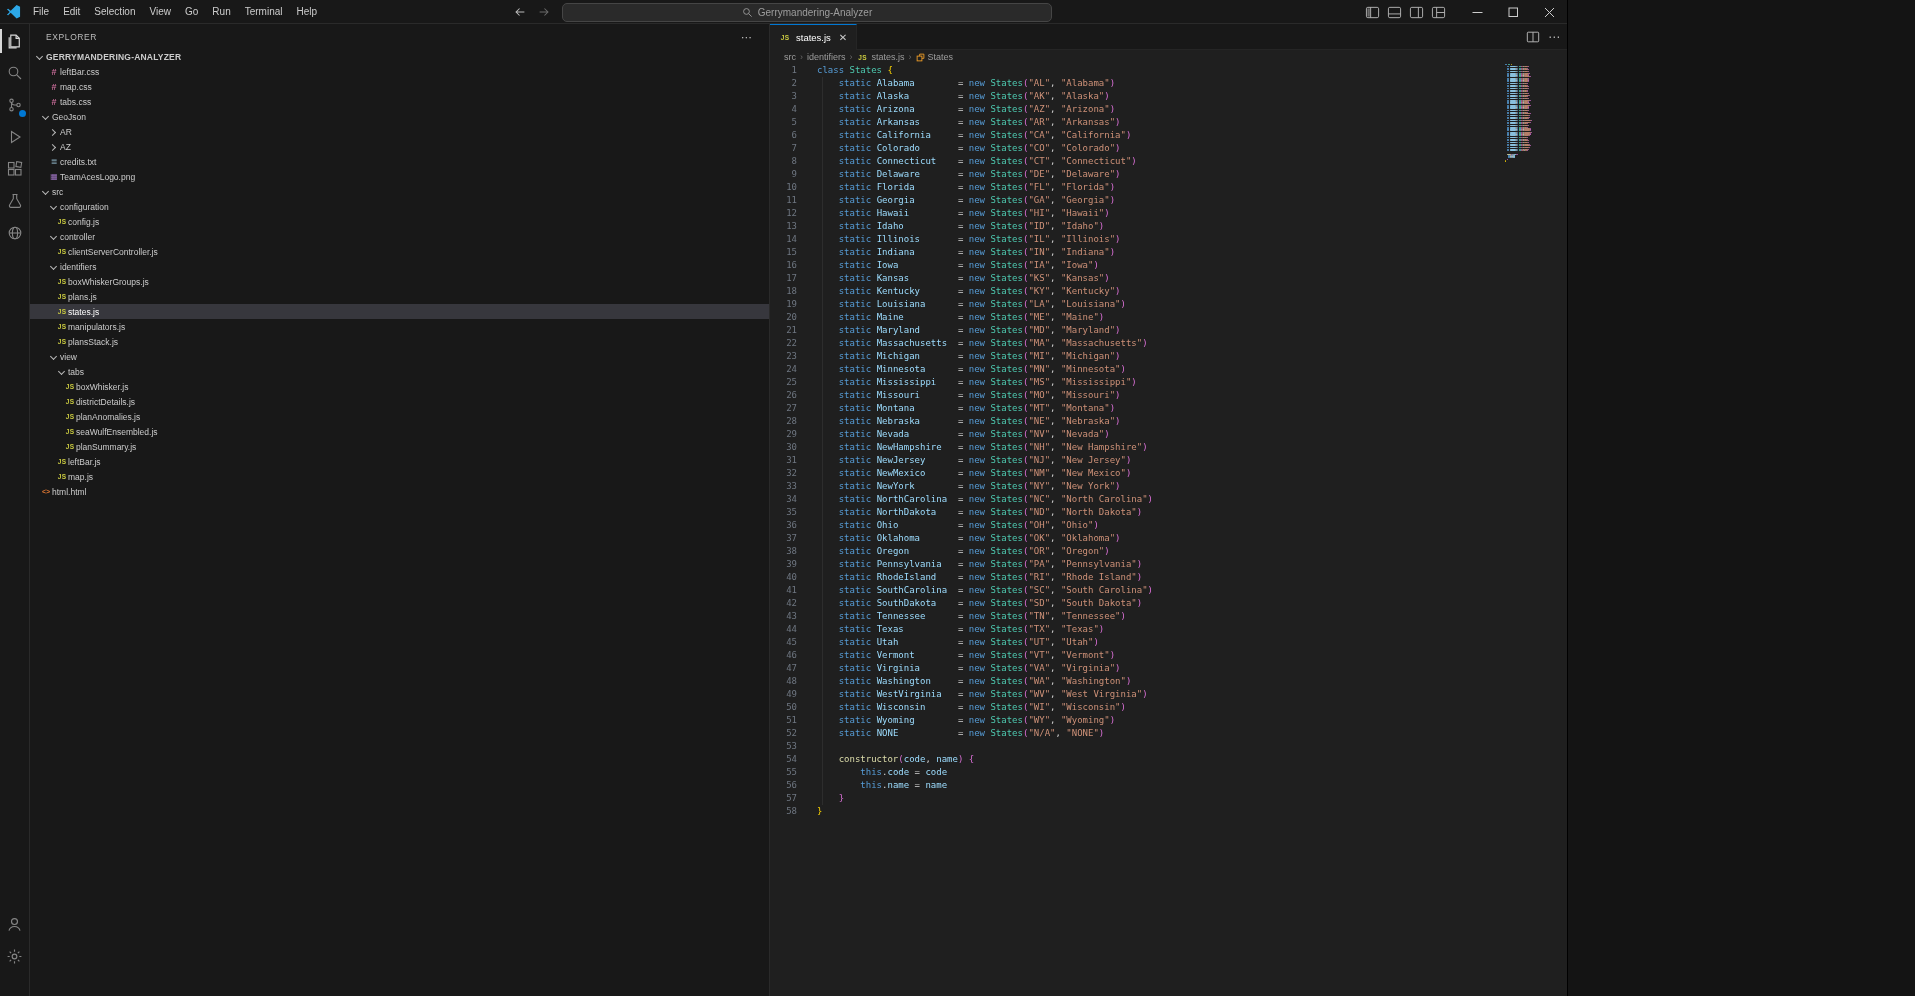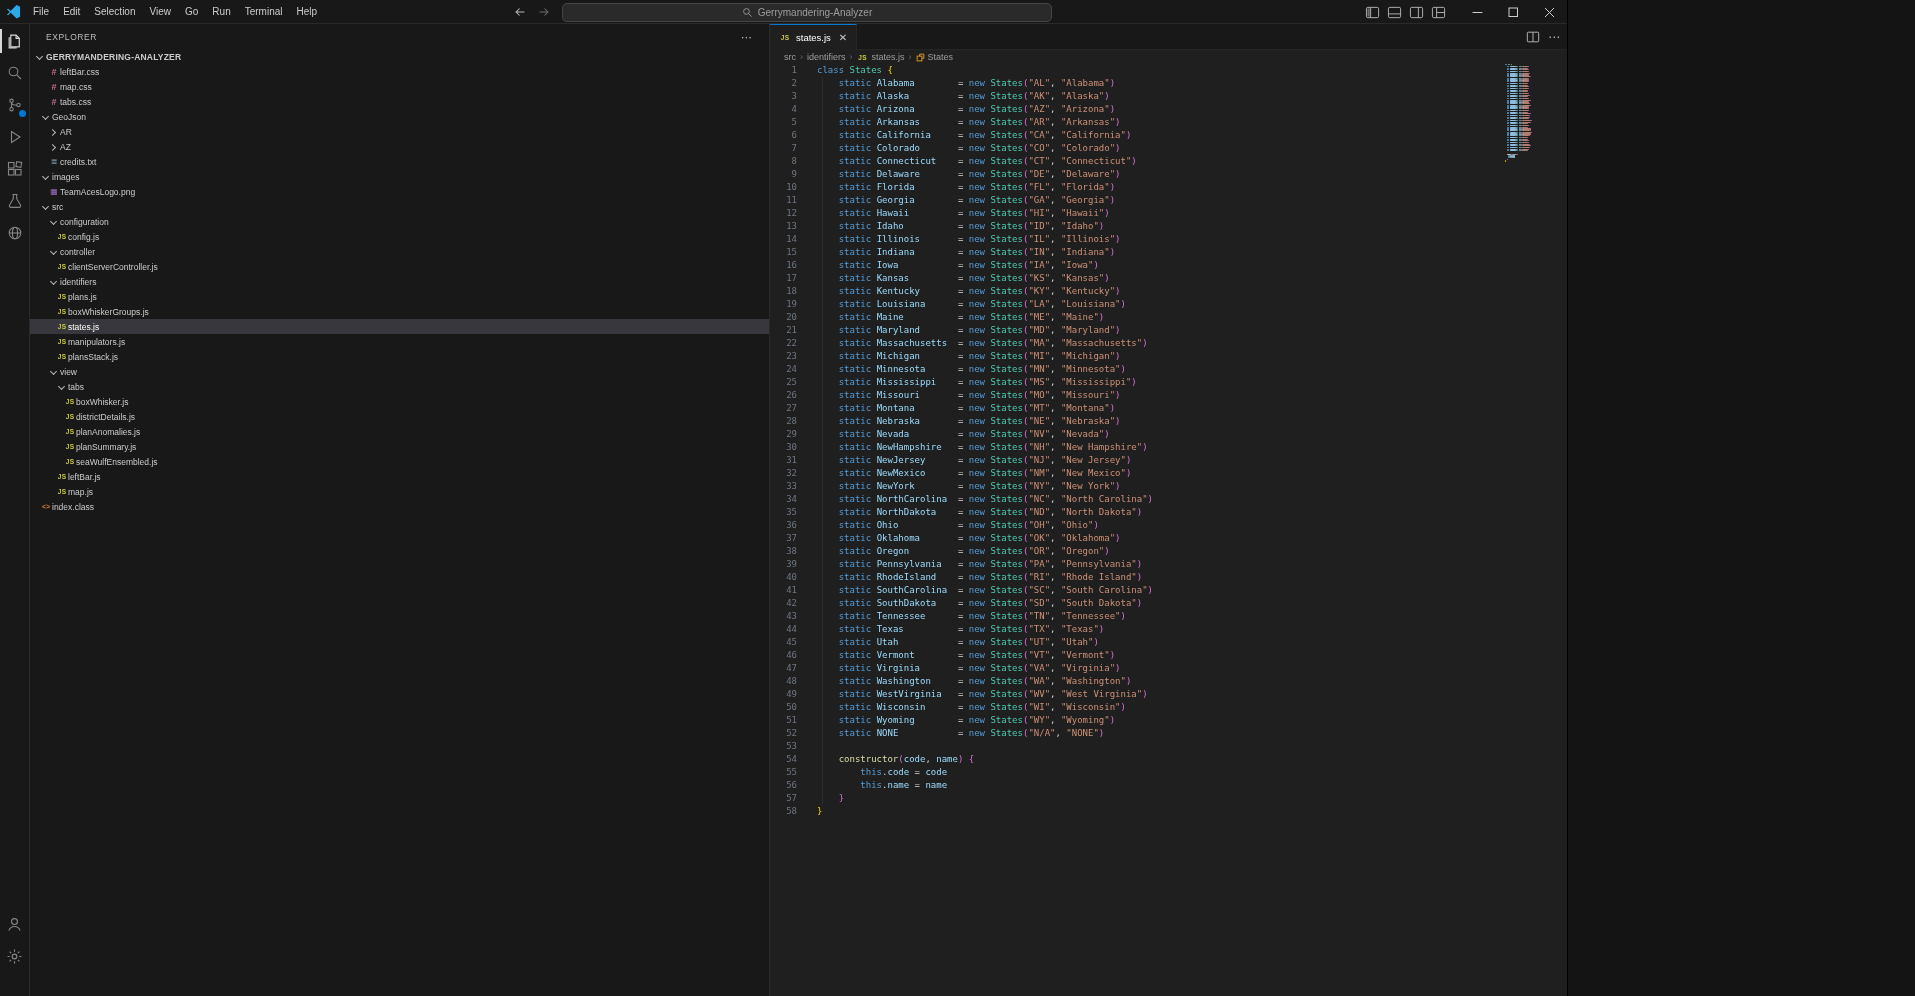--- a/index.html
+++ b/index.html
@@ -274,24 +274,20 @@
             <span>AR</span>
           </div>
           <div class="trow" style="padding-left: 18px;">
             <span class="chev right"></span>
             <span>AZ</span>
           </div>
           <div class="trow" style="padding-left: 18px;">
             <span class="fi fi-txt">≣</span>
             <span>credits.txt</span>
           </div>
-          <div class="trow" style="padding-left: 10px;">
-            <span class="chev down"></span>
-            <span>images</span>
-          </div>
           <div class="trow" style="padding-left: 18px;">
             <span class="fi fi-img">▦</span>
             <span>TeamAcesLogo.png</span>
           </div>
           <div class="trow" style="padding-left: 10px;">
             <span class="chev down"></span>
             <span>src</span>
           </div>
           <div class="trow" style="padding-left: 18px;">
             <span class="chev down"></span>
@@ -308,25 +304,25 @@
           <div class="trow" style="padding-left: 26px;">
             <span class="fi fi-js">JS</span>
             <span>clientServerController.js</span>
           </div>
           <div class="trow" style="padding-left: 18px;">
             <span class="chev down"></span>
             <span>identifiers</span>
           </div>
           <div class="trow" style="padding-left: 26px;">
             <span class="fi fi-js">JS</span>
-            <span>plans.js</span>
+            <span>boxWhiskerGroups.js</span>
           </div>
           <div class="trow" style="padding-left: 26px;">
             <span class="fi fi-js">JS</span>
-            <span>boxWhiskerGroups.js</span>
+            <span>plans.js</span>
           </div>
           <div class="trow sel" style="padding-left: 26px;">
             <span class="fi fi-js">JS</span>
             <span>states.js</span>
           </div>
           <div class="trow" style="padding-left: 26px;">
             <span class="fi fi-js">JS</span>
             <span>manipulators.js</span>
           </div>
           <div class="trow" style="padding-left: 26px;">
@@ -348,37 +344,37 @@
           <div class="trow" style="padding-left: 34px;">
             <span class="fi fi-js">JS</span>
             <span>districtDetails.js</span>
           </div>
           <div class="trow" style="padding-left: 34px;">
             <span class="fi fi-js">JS</span>
             <span>planAnomalies.js</span>
           </div>
           <div class="trow" style="padding-left: 34px;">
             <span class="fi fi-js">JS</span>
-            <span>planSummary.js</span>
+            <span>seaWulfEnsembled.js</span>
           </div>
           <div class="trow" style="padding-left: 34px;">
             <span class="fi fi-js">JS</span>
-            <span>seaWulfEnsembled.js</span>
+            <span>planSummary.js</span>
           </div>
           <div class="trow" style="padding-left: 26px;">
             <span class="fi fi-js">JS</span>
             <span>leftBar.js</span>
           </div>
           <div class="trow" style="padding-left: 26px;">
             <span class="fi fi-js">JS</span>
             <span>map.js</span>
           </div>
           <div class="trow" style="padding-left: 10px;">
             <span class="fi fi-html">&lt;&gt;</span>
-            <span>index.class</span>
+            <span>html.html</span>
           </div>
         </div>
     </div>
 
     <div class="editor">
       <div class="tabbar">
         <div class="tab">
           <span class="fi fi-js">JS</span>
           <span>states.js</span>
           <span class="tab-close">✕</span>

